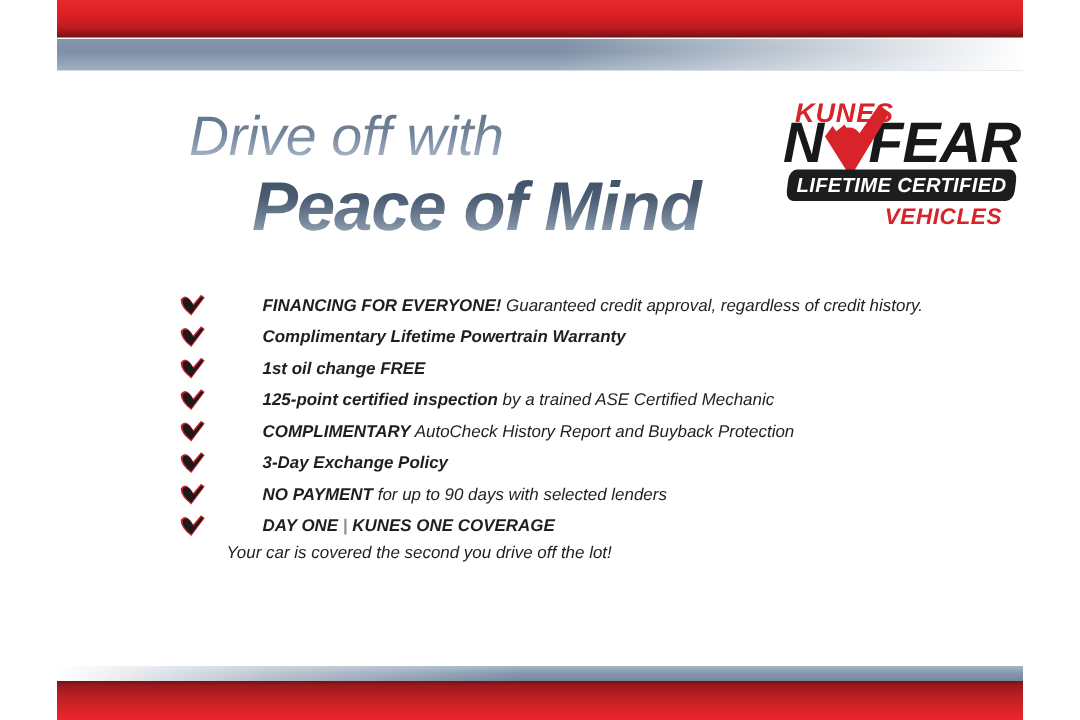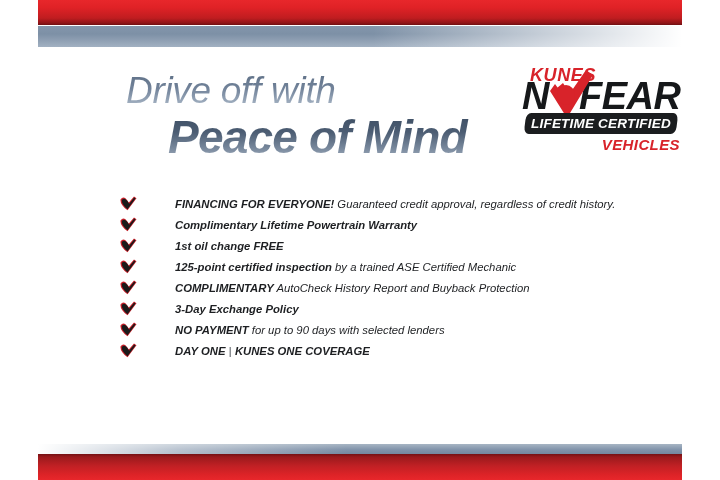--- a/index.html
+++ b/index.html
@@ -200,21 +200,21 @@
     color: #ffffff;
     font-size: 13.5px;
     font-weight: bold;
     font-style: italic;
     letter-spacing: 0.2px;
     transform: skewX(7deg);
     white-space: nowrap;
   }
   .logo-vehicles {
     position: absolute;
-    right: 4px;
+    right: 16px;
     top: 74px;
     font-size: 15px;
     font-weight: bold;
     font-style: italic;
     letter-spacing: 0.4px;
     color: #d8232a;
   }
 
   
   .bullets {
@@ -347,20 +347,21 @@
       </svg>
       <div class="bullet-text"><span class="lead">NO PAYMENT</span><span> for up to 90 days with selected lenders</span></div>
     </div>
 
     <div class="bullet-row tall">
       <svg class="bullet-mark" viewBox="0 0 17 15">
         <path d="M0.5 3.5 q3 -4 6.5 0.5 l1.8 2.6 L14 0.5 l2.5 1.8 -9 12 Q0 8.5 0.5 3.5 Z" fill="#c8202a"></path>
         <path d="M1.8 4.0 q2.4 -3 5.2 0.6 l2.2 3.2 L14.2 1.6 l1.3 1.0 -8.0 10.6 Q1.2 8.2 1.8 4.0 Z" fill="#1a1a1a"></path>
       </svg>
       <div class="bullet-text"><span class="lead">DAY ONE</span>&nbsp;<span class="sep">|</span>&nbsp;<span class="lead">KUNES ONE COVERAGE</span></div>
+      <div class="bullet-sub">Your car is covered the second you drive off the lot!</div>
     </div>
 
   </div>
 
   <div class="band-bot-gray"></div>
   <div class="band-bot-red"></div>
 
 </div>
 
 </body></html>

